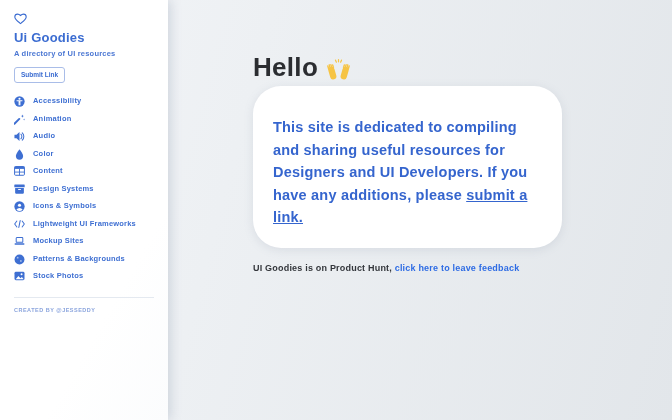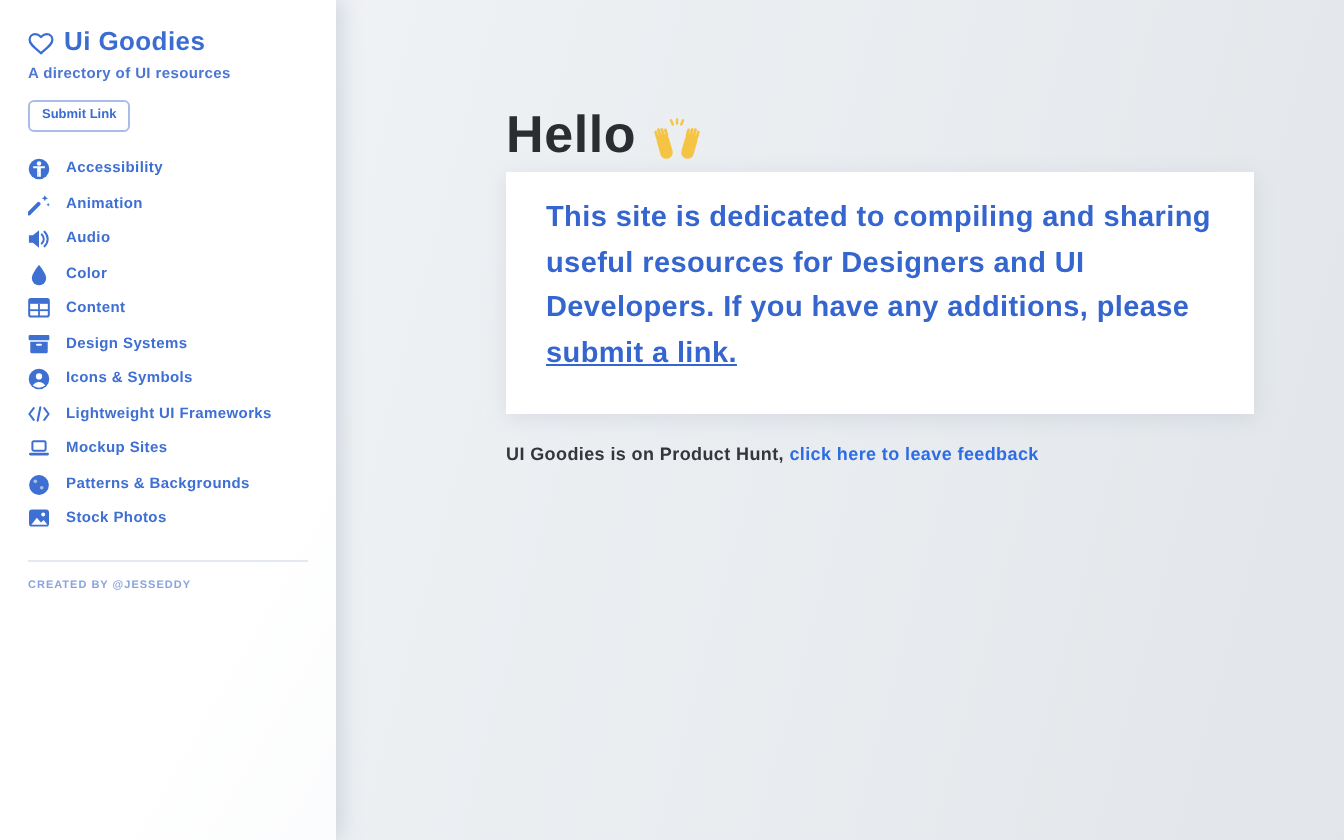--- a/index.html
+++ b/index.html
@@ -9,21 +9,21 @@
     background:linear-gradient(105deg,#f3f5f8 0%,#edf0f3 35%,#e2e6ea 100%);
     overflow:hidden; position:relative;
   }
   
   .sidebar {
     position:absolute; left:0; top:0; width:168px; height:420px;
     background:linear-gradient(120deg,#ffffff 70%,#fbfcfd 100%);
     box-shadow:3px 0 10px rgba(100,120,145,0.22);
     padding:13px 14px 0 14px;
   }
-  .logo-row { display:flex; align-items:flex-end; gap:5px; }
+  .logo-row { display:flex; align-items:flex-start; gap:5px;flex-direction:column; }
   .logo-heart { display:flex; color:#3b6cd1; }
   .logo-title { font-size:13px; font-weight:bold; color:#3b6cd1; letter-spacing:0.2px; }
   .logo-subtitle { font-size:7.5px; font-weight:bold; color:#4b77d3; margin-top:4px; letter-spacing:0.2px; }
   .submit-btn {
     display:inline-block; margin-top:9px; padding:3px 6px 4px 6px;
     font-family:"Liberation Sans", sans-serif;
     font-size:6.5px; font-weight:bold; color:#3b6cd1;
     background:#ffffff; border:1px solid #a9bde8; border-radius:3px; cursor:pointer;
   }
   .nav { margin-top:13px; }
@@ -32,23 +32,24 @@
   .nav-icon svg { display:block; }
   .nav-label { font-size:7.5px; font-weight:bold; letter-spacing:0.2px; white-space:nowrap; }
   .sidebar-divider { border:none; border-top:1px solid #e4e9f0; margin-top:8px; }
   .sidebar-footer { margin-top:9px; font-size:5.5px; font-weight:bold; color:#8aa4dd; letter-spacing:0.5px; }
   
   .main { position:absolute; left:253px; top:0; width:337px;margin-top:44px; }
   .hello-row { display:flex; align-items:flex-end; gap:7px; margin-top:7px; height:33px; }
   .hello-title { font-size:26px; font-weight:bold; color:#2b2d31; letter-spacing:0.3px; line-height:33px; }
   .hello-emoji { display:flex; margin-bottom:2px; }
   .intro-card {
-    margin-top:2px; width:374px; background:#ffffff;
+    margin-top:2px; width:309px; background:#ffffff;
     box-shadow:0 2px 10px rgba(125,140,160,0.18);
-    padding:12px 20px 19px 20px;
+    padding:30px 20px 19px 20px;
+    border-radius:28px;
   }
   .intro-text { font-size:14.5px; font-weight:bold; color:#3565ce; line-height:22.5px; letter-spacing:0.2px; }
   .intro-link { color:#3565ce; text-decoration:underline; cursor:pointer; }
   .ph-line { margin-top:15px; font-size:9px; font-weight:bold; color:#33363b; letter-spacing:0.2px; }
   .donate-line { margin-top:8px; font-size:8px; font-weight:bold; color:#33363b; letter-spacing:0.2px; }
   .inline-link { color:#2e6ce4; font-weight:bold; cursor:pointer; text-decoration:none; }
 </style>
 </head>
 <body>
 

